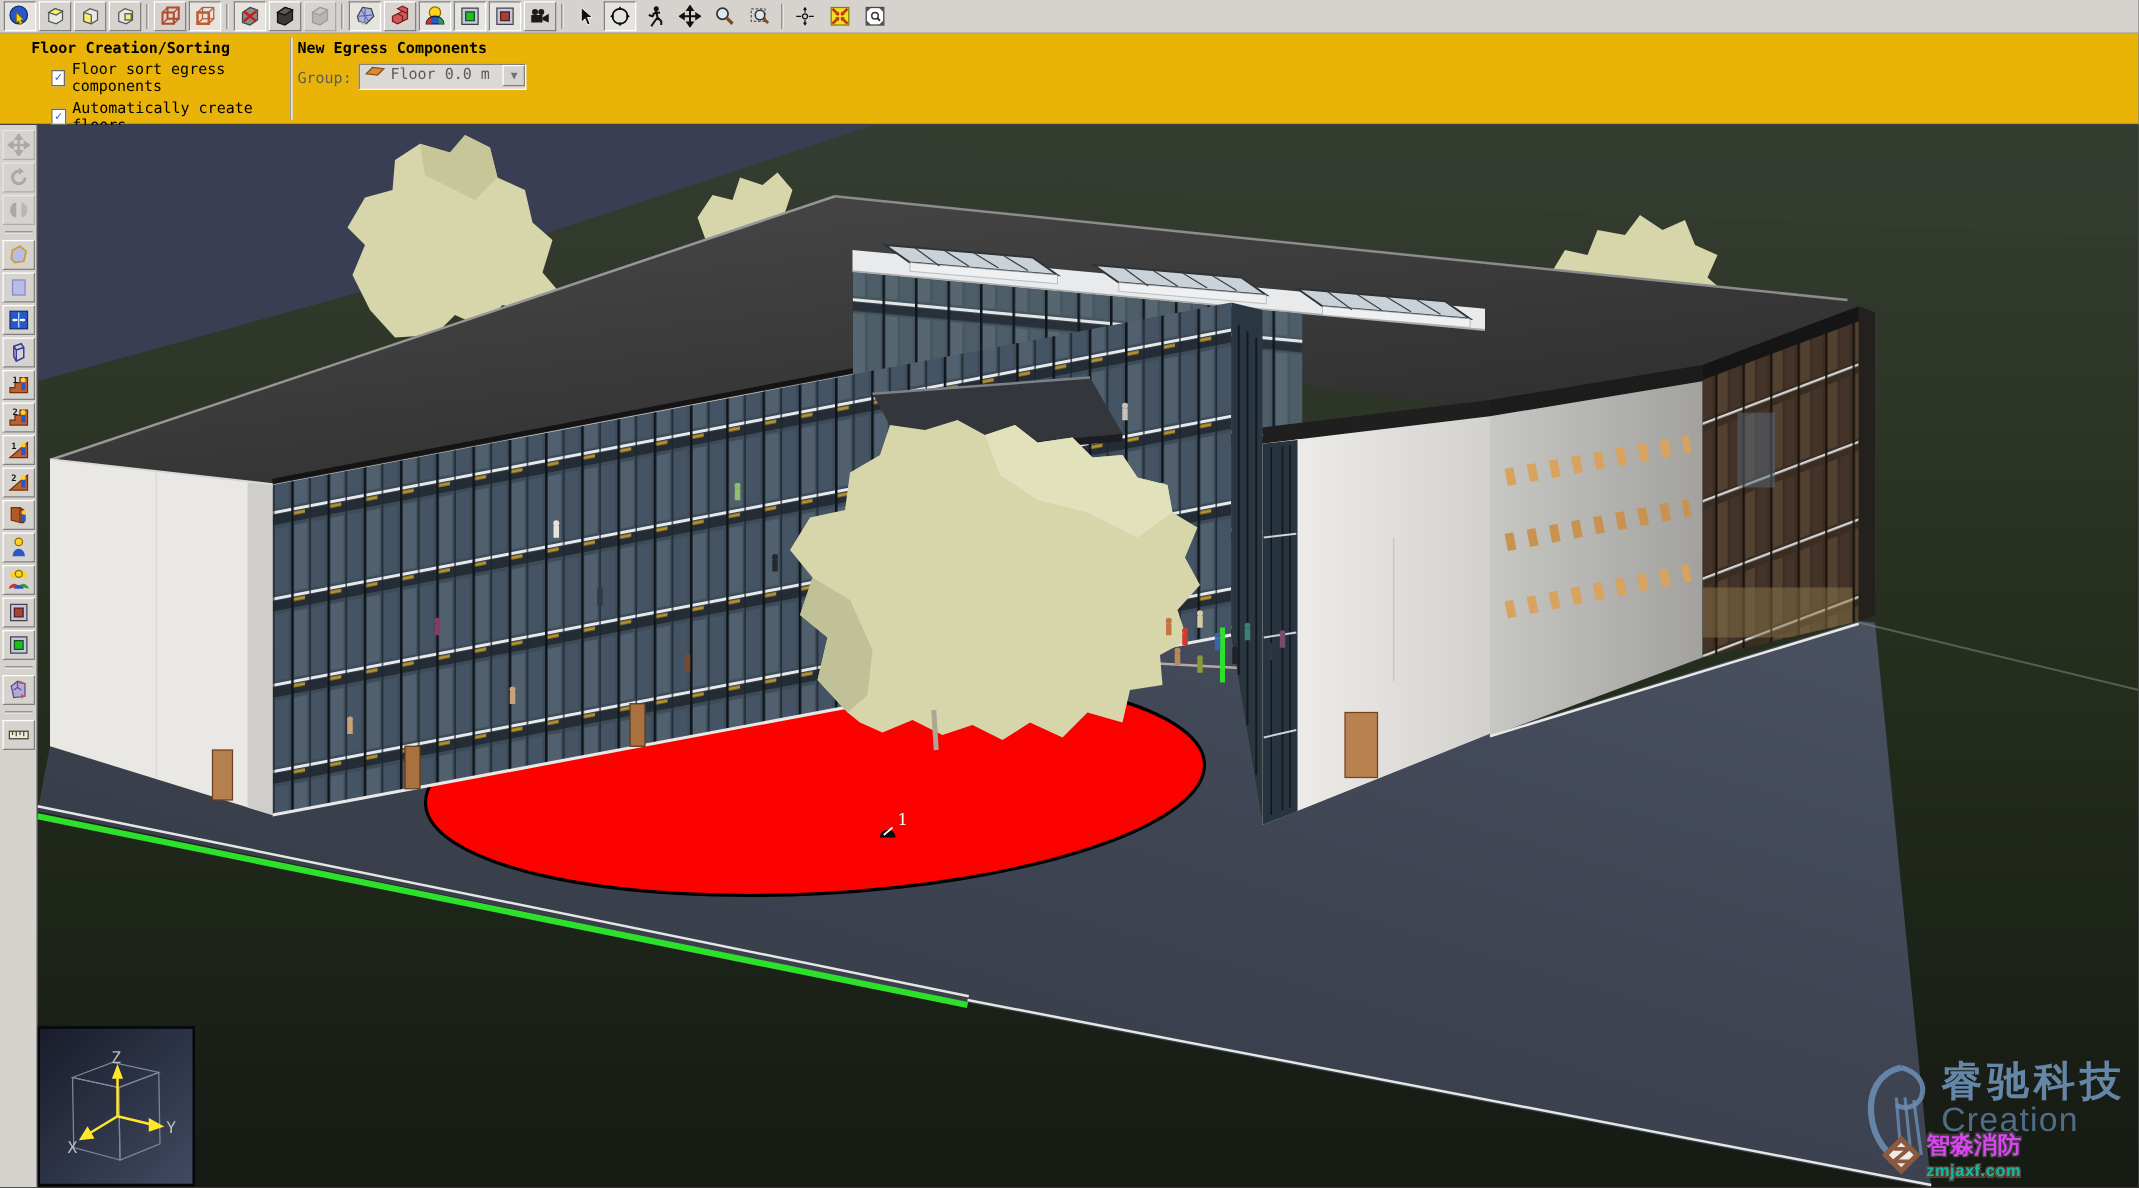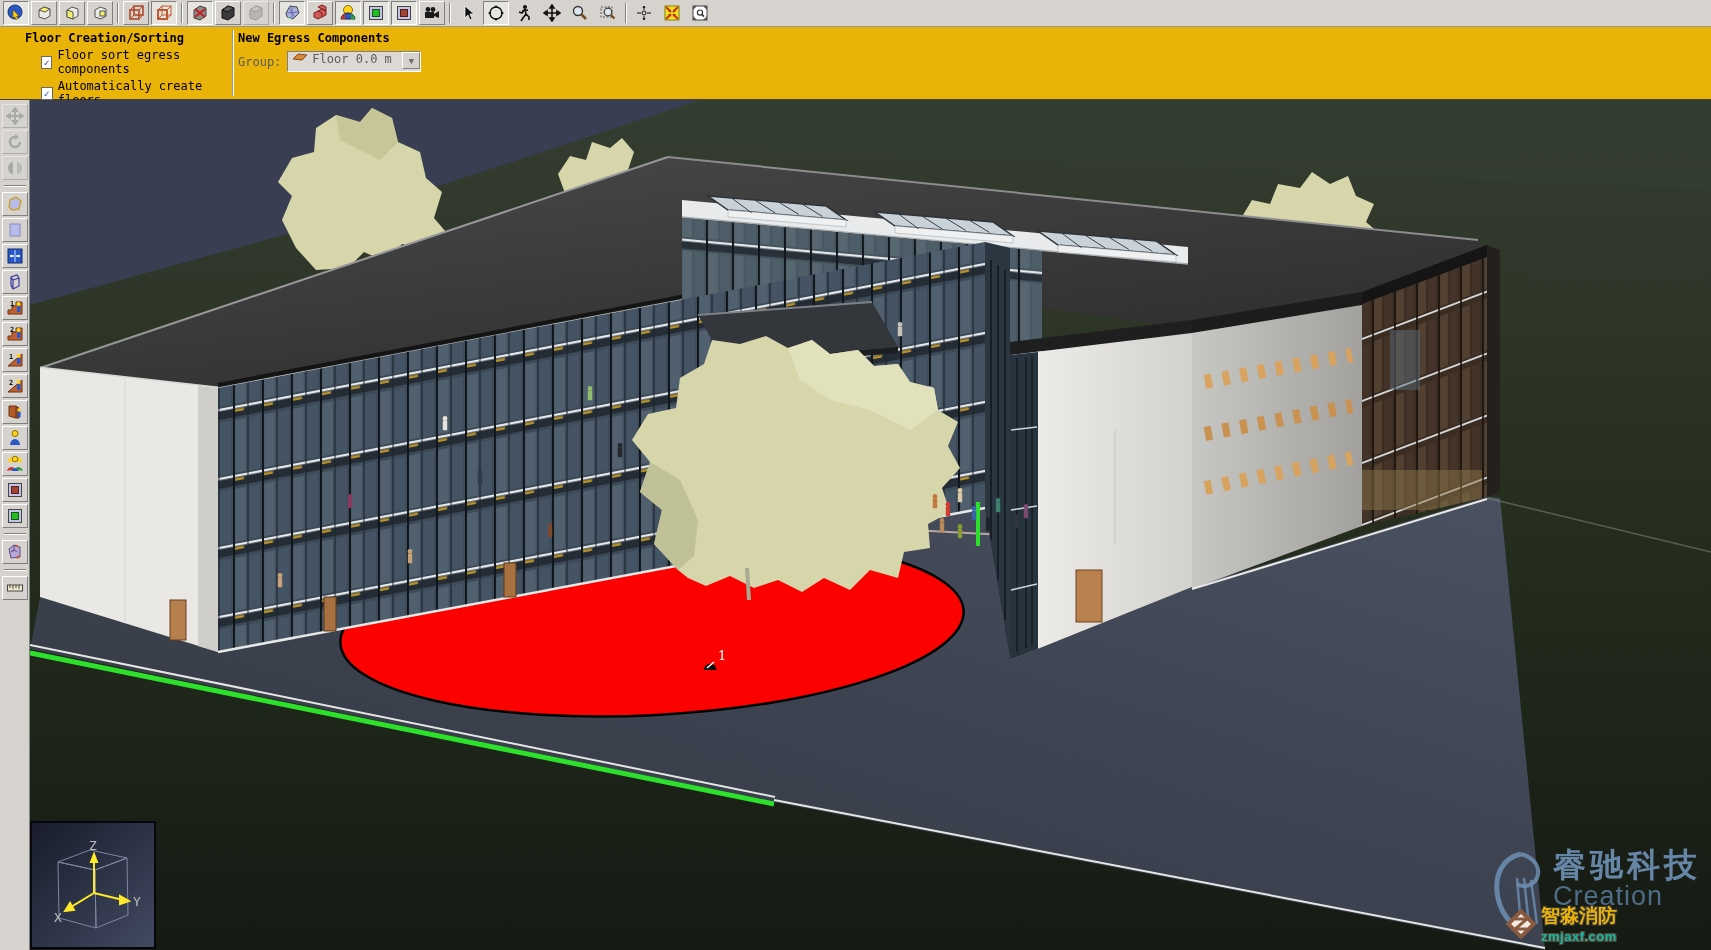--- a/index.html
+++ b/index.html
@@ -49,21 +49,21 @@
   #scene{position:absolute;left:0;top:0;}
   
   #watermark{position:absolute;right:10px;bottom:6px;width:235px;height:96px;
              font-family:"Liberation Sans",sans-serif;pointer-events:none;}
   #wm-main{position:absolute;right:0;top:0;display:flex;align-items:flex-start;}
   #wm-texts{margin-left:6px;}
   #wm-cn{font-size:33px;font-weight:bold;color:#6d8fb4;letter-spacing:4px;line-height:1.05;opacity:.92;}
   #wm-en{font-size:27px;color:rgba(100,140,180,.72);letter-spacing:1px;line-height:1.0;}
   #badge{position:absolute;left:38px;bottom:0px;display:flex;align-items:center;}
   #badge-texts{margin-left:3px;}
-  #badge-cn{font-size:19px;font-weight:bold;color:#eab308;
+  #badge-cn{font-size:19px;font-weight:bold;color:#d946ef;
             text-shadow:-1px -1px 0 #3a3a3a,1px -1px 0 #3a3a3a,-1px 1px 0 #3a3a3a,1px 1px 0 #3a3a3a;}
   #badge-url{font-size:13px;font-weight:bold;color:#14b8a6;letter-spacing:.5px;
             text-shadow:-1px -1px 0 #5a4a3a,1px -1px 0 #5a4a3a,-1px 1px 0 #5a4a3a,1px 1px 0 #5a4a3a;}
 </style>
 </head>
 <body>
 
 <div id="app">
 
   <div id="toolbar">

